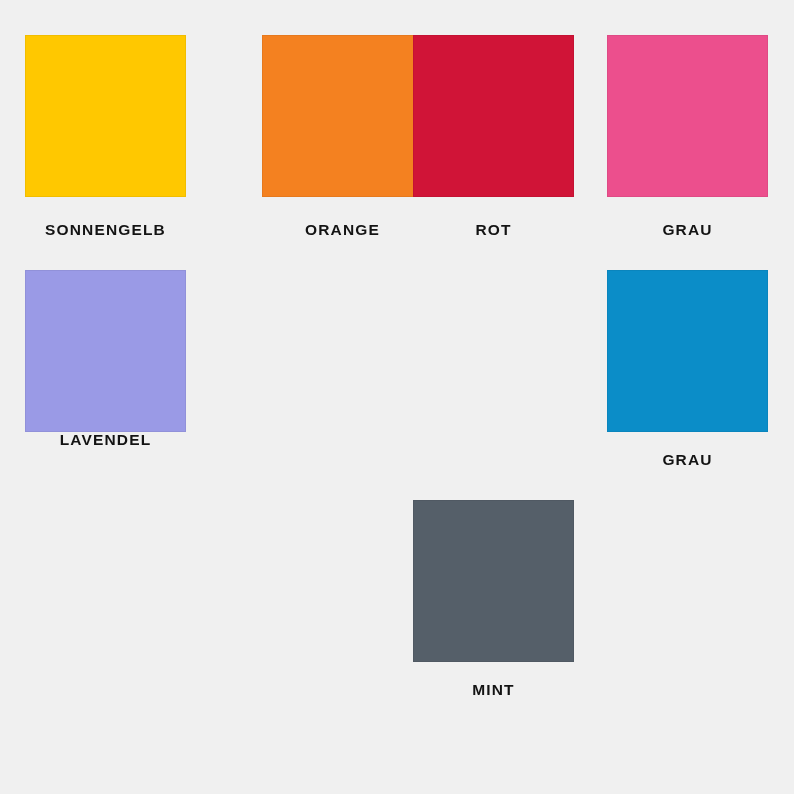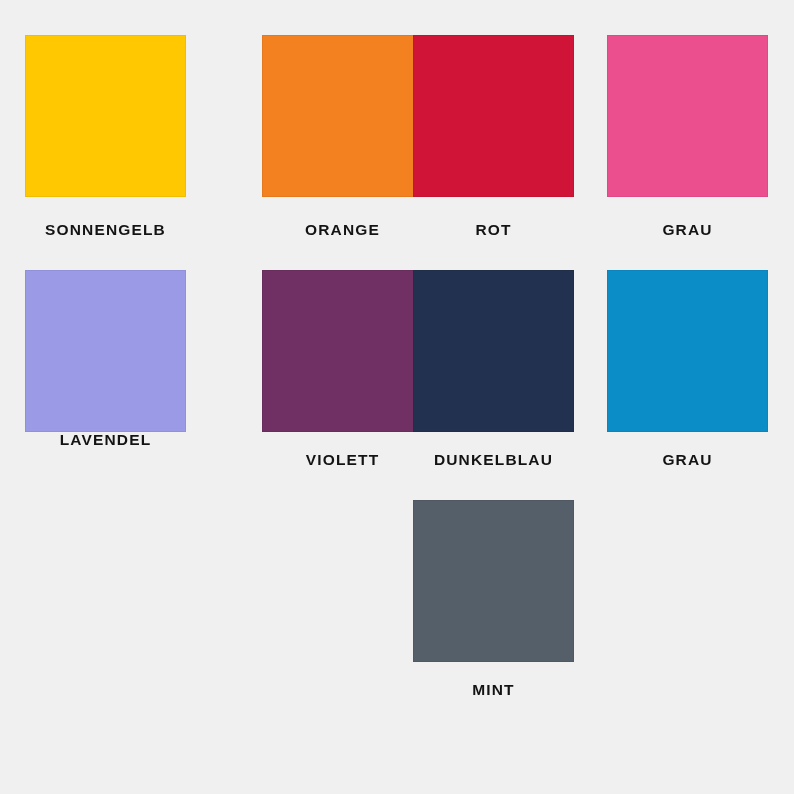--- a/index.html
+++ b/index.html
@@ -91,29 +91,21 @@
   <div class="cell col-3 row-0">
     <div class="swatch" style="background-color: rgb(236, 79, 141); border-color: rgba(0, 0, 0, 0.055);"></div>
     <div class="label label-row-0" style="color: rgb(19, 19, 19);">GRAU</div>
   </div>
 
   <div class="cell col-0 row-1">
     <div class="swatch" style="background-color: rgb(154, 154, 230); border-color: rgba(0, 0, 0, 0.055);"></div>
     <div class="label label-drop" style="color: rgb(19, 19, 19);">LAVENDEL</div>
   </div>
 
-  <div class="cell col-1 row-1">
-    <div class="swatch" style="background-color: rgb(112, 48, 99); border-color: rgba(0, 0, 0, 0.055);"></div>
-    <div class="label label-row-1" style="color: rgb(19, 19, 19);">VIOLETT</div>
-  </div>
 
-  <div class="cell col-2 row-1">
-    <div class="swatch" style="background-color: rgb(34, 49, 79); border-color: rgba(0, 0, 0, 0.055);"></div>
-    <div class="label label-row-1" style="color: rgb(19, 19, 19);">DUNKELBLAU</div>
-  </div>
 
   <div class="cell col-3 row-1">
     <div class="swatch" style="background-color: rgb(11, 141, 200); border-color: rgba(0, 0, 0, 0.055);"></div>
     <div class="label label-row-1" style="color: rgb(19, 19, 19);">GRAU</div>
   </div>
 
 
 
   <div class="cell col-2 row-2">
     <div class="swatch" style="background-color: rgb(85, 95, 105); border-color: rgba(0, 0, 0, 0.055);"></div>

